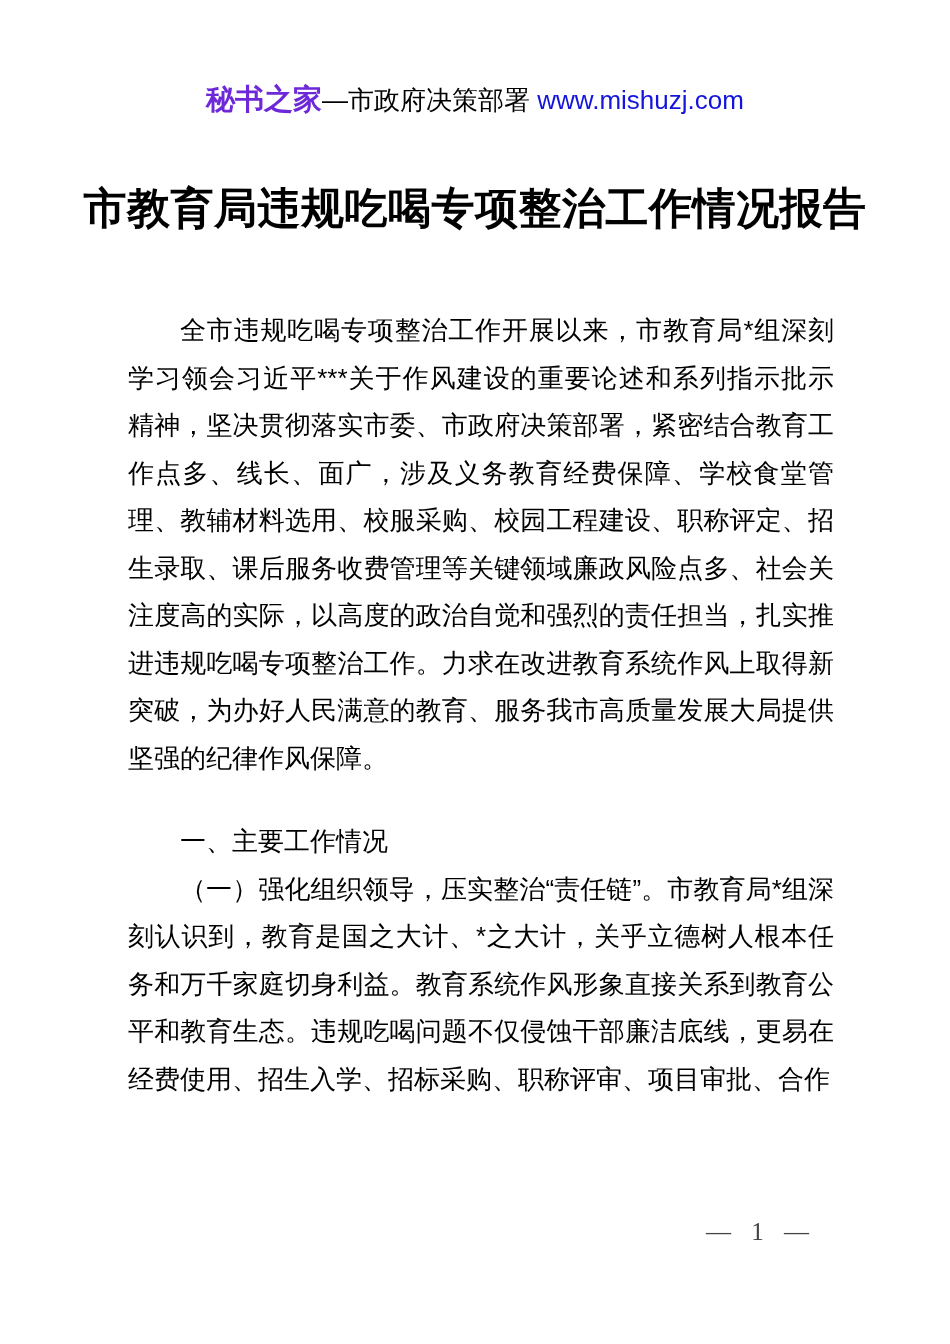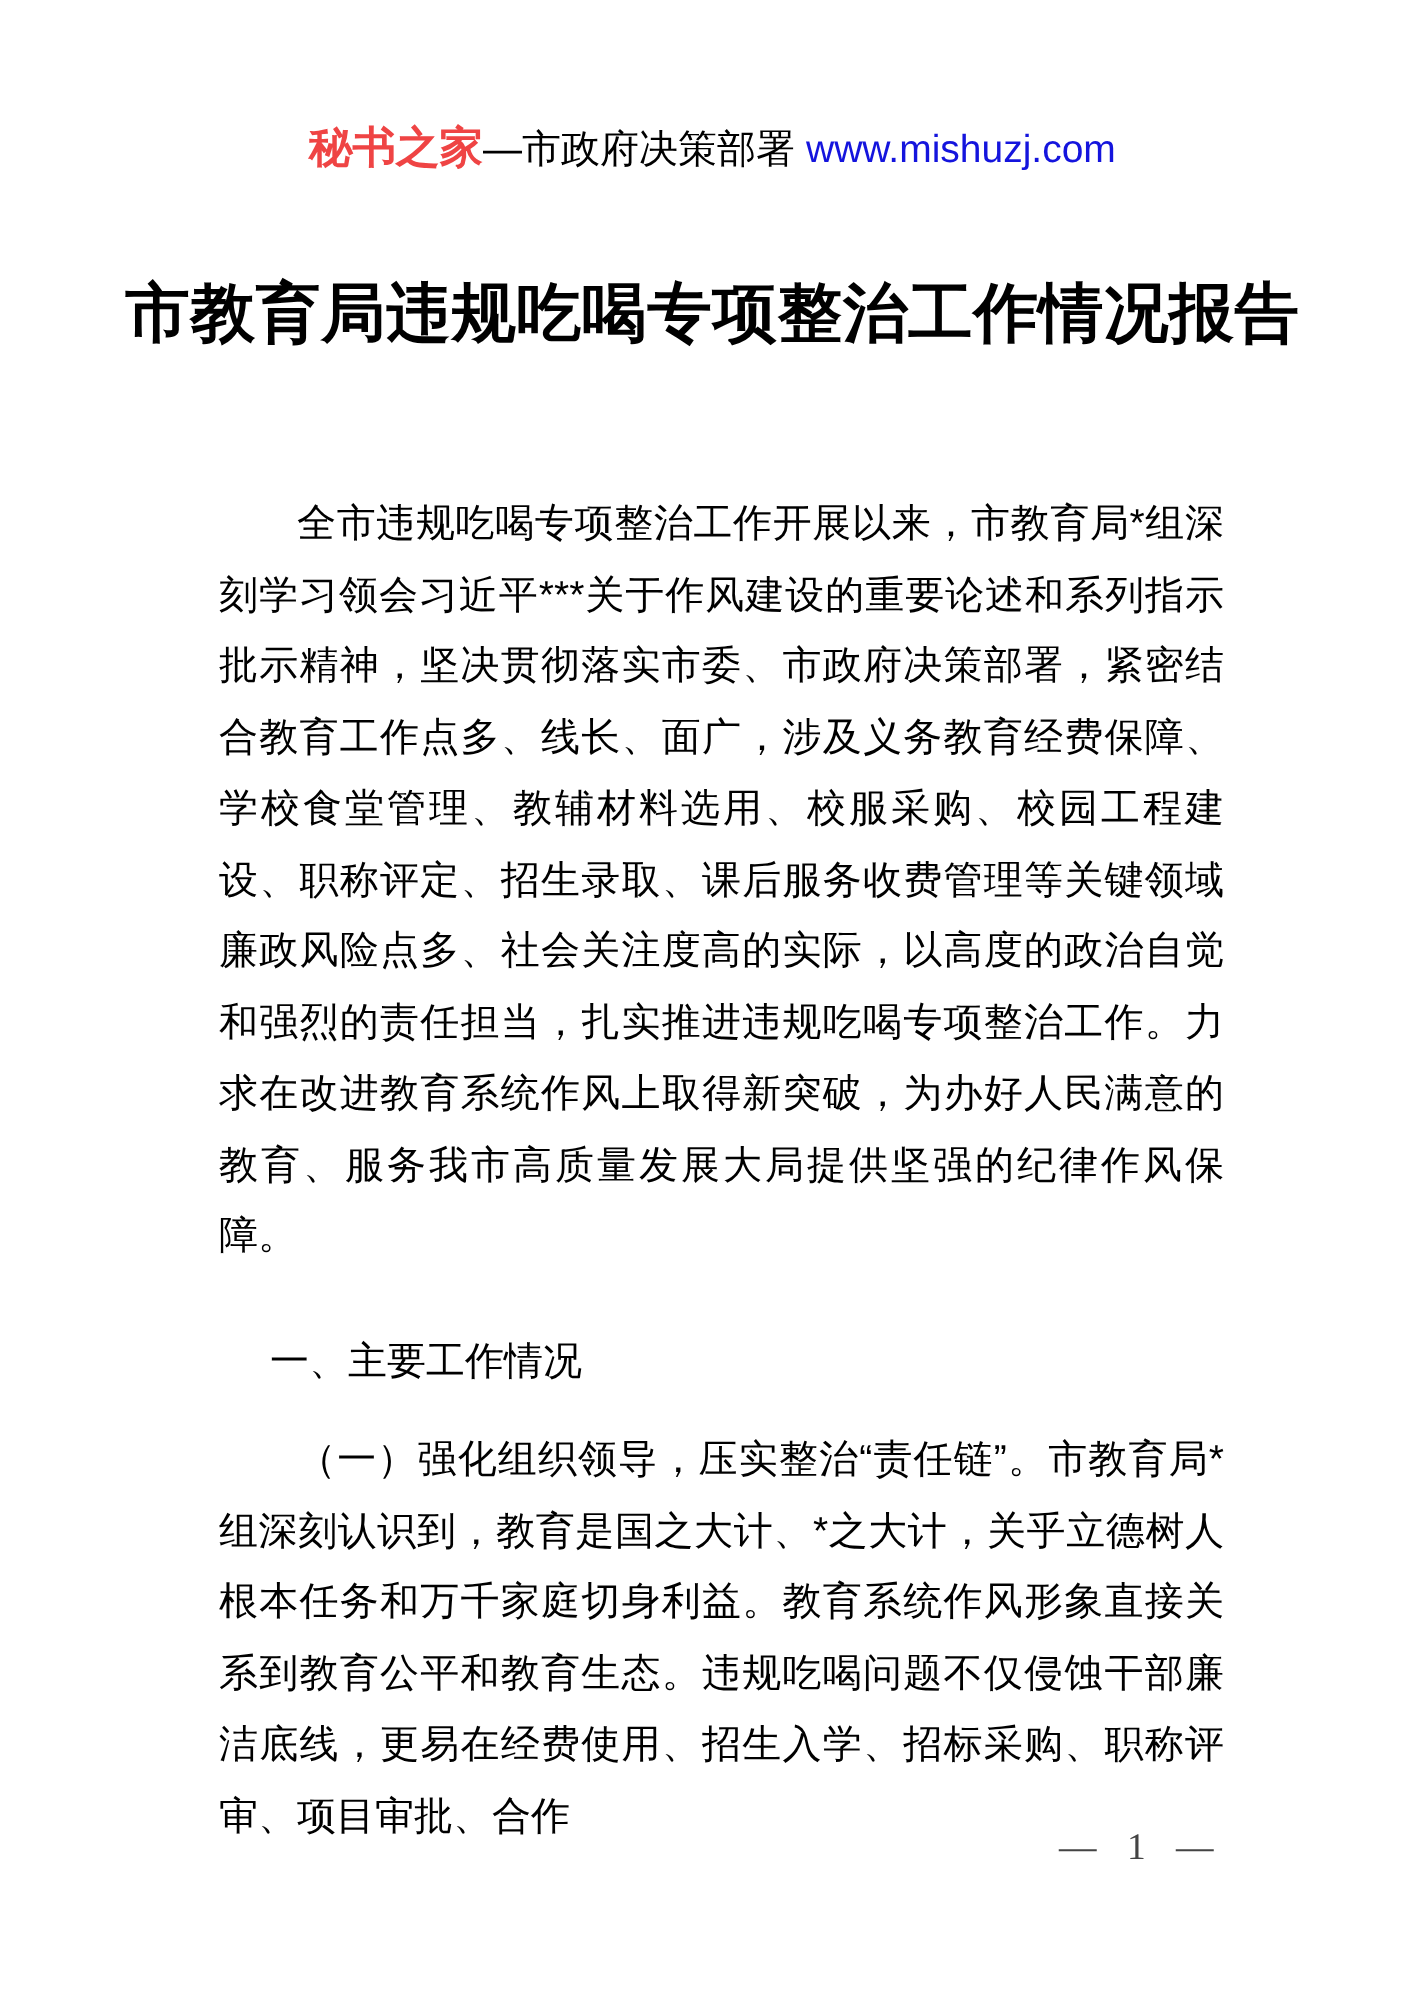--- a/index.html
+++ b/index.html
@@ -40,21 +40,21 @@
   }
   .doc-body {
     position:absolute;
     left:128px;
     top:307px;
     width:706px;
     font-size:26px;
     line-height:47.5px;
     text-align:justify;
   }
-  .doc-body p { margin:18px; text-indent:2em; }
+  .doc-body p { margin:0; text-indent:2em; }
   .section-heading {
     margin:36px 0 0 0;
     font-size:26px;
     font-weight:500;
     line-height:47.5px;
     text-indent:2em;
   }
   .para-2 { margin-top:10px; }
   .page-footer {
     position:absolute;
@@ -66,21 +66,21 @@
     word-spacing:12px;
     letter-spacing:1px;
   }
 </style>
 </head>
 <body>
 
 <div class="page">
 
   <div class="site-header">
-    <span class="brand" style="color: #ef4444;">秘书之家</span><span class="tagline">—市政府决策部署 </span><span class="url" style="color: rgb(20, 20, 221); text-align: right;">www.mishuzj.com</span>
+    <span class="brand" style="color: #6d28d9;">秘书之家</span><span class="tagline">—市政府决策部署 </span><span class="url" style="color: rgb(20, 20, 221); text-align: right;">www.mishuzj.com</span>
   </div>
 
   <h1 class="doc-title">市教育局违规吃喝专项整治工作情况报告</h1>
 
   <div class="doc-body">
     <p class="para-1">全市违规吃喝专项整治工作开展以来，市教育局*组深刻学习领会习近平***关于作风建设的重要论述和系列指示批示精神，坚决贯彻落实市委、市政府决策部署，紧密结合教育工作点多、线长、面广，涉及义务教育经费保障、学校食堂管理、教辅材料选用、校服采购、校园工程建设、职称评定、招生录取、课后服务收费管理等关键领域廉政风险点多、社会关注度高的实际，以高度的政治自觉和强烈的责任担当，扎实推进违规吃喝专项整治工作。力求在改进教育系统作风上取得新突破，为办好人民满意的教育、服务我市高质量发展大局提供坚强的纪律作风保障。</p>
     <h2 class="section-heading">一、主要工作情况</h2>
     <p class="para-2">（一）强化组织领导，压实整治“责任链”。市教育局*组深刻认识到，教育是国之大计、*之大计，关乎立德树人根本任务和万千家庭切身利益。教育系统作风形象直接关系到教育公平和教育生态。违规吃喝问题不仅侵蚀干部廉洁底线，更易在经费使用、招生入学、招标采购、职称评审、项目审批、合作</p>
   </div>
 

